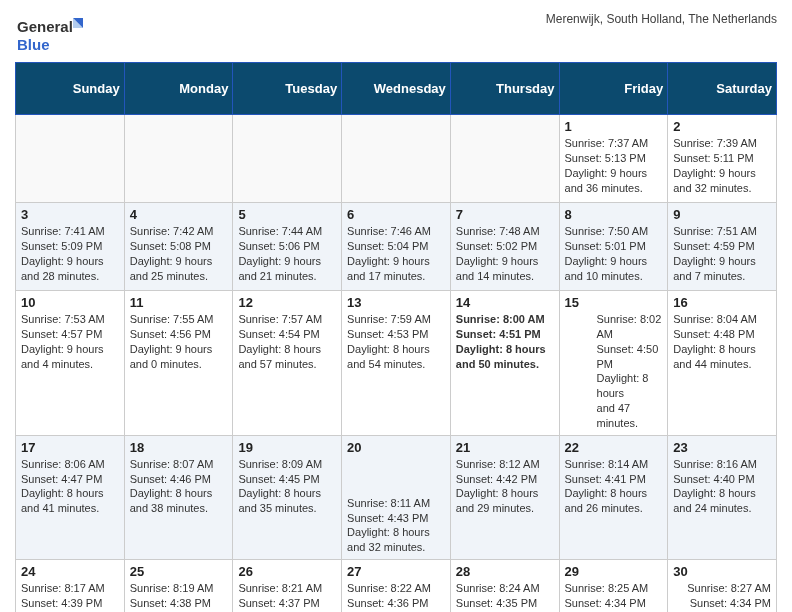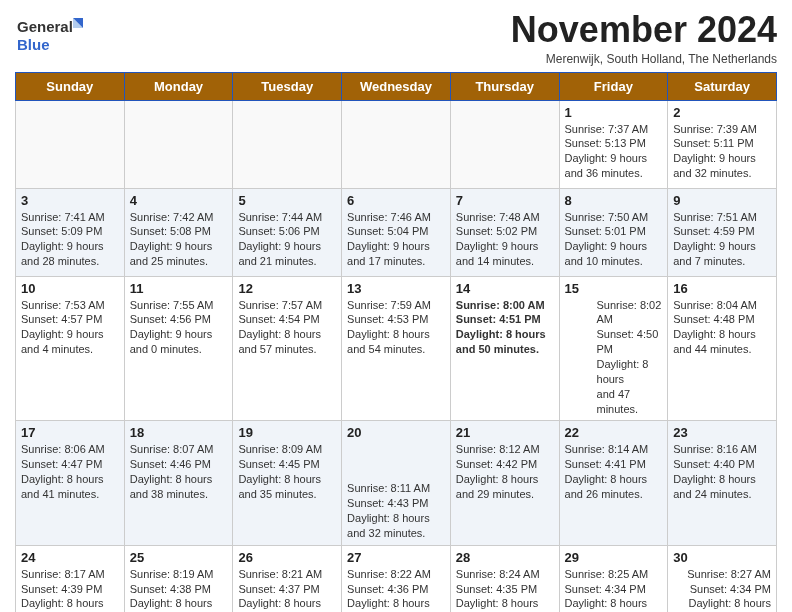--- a/index.html
+++ b/index.html
@@ -35,26 +35,26 @@
       font-size: 12px;
       color: #404040;
       margin-top: 2px;
     }
     table {
       width: 100%;
       border-collapse: collapse;
       table-layout: fixed;
     }
     th {
-      background-color: #a16207;
+      background-color: #0c4a6e;
       color: #fff;
       font-size: 13px;
       font-weight: bold;
-      padding: 6px 4px;
-      text-align: center;
+      padding: 18px 4px;
+      text-align: right;
       border: 1px solid #2255bb;
     }
     td {
       border: 1px solid #ccc;
       vertical-align: top;
       padding: 4px 5px;
       font-size: 11px;
       color: #333;
       height: 88px;
       background: #fff;
@@ -86,21 +86,20 @@
 <div class="header-area">
   <div class="logo">
   <svg width="70" height="42" viewBox="0 0 70 42">
     <text x="2" y="18" font-size="15" font-weight="bold" font-family="Arial" fill="#333">General</text>
     <text x="2" y="36" font-size="15" font-weight="bold" font-family="Arial" fill="#3366cc">Blue</text>
     <polygon points="58,4 68,4 68,14" fill="#3366cc"></polygon>
     <polygon points="58,4 58,14 68,14" fill="#6699dd" opacity="0.5"></polygon>
   </svg>
 </div>
   <div class="title-area">
-    <div class="month-title">November 2024</div>
     <div class="subtitle">Merenwijk, South Holland, The Netherlands</div>
   </div>
 </div>
 
 <table>
   <thead>
     <tr>
     <th>Sunday</th>
         <th>Monday</th>
         <th>Tuesday</th>

